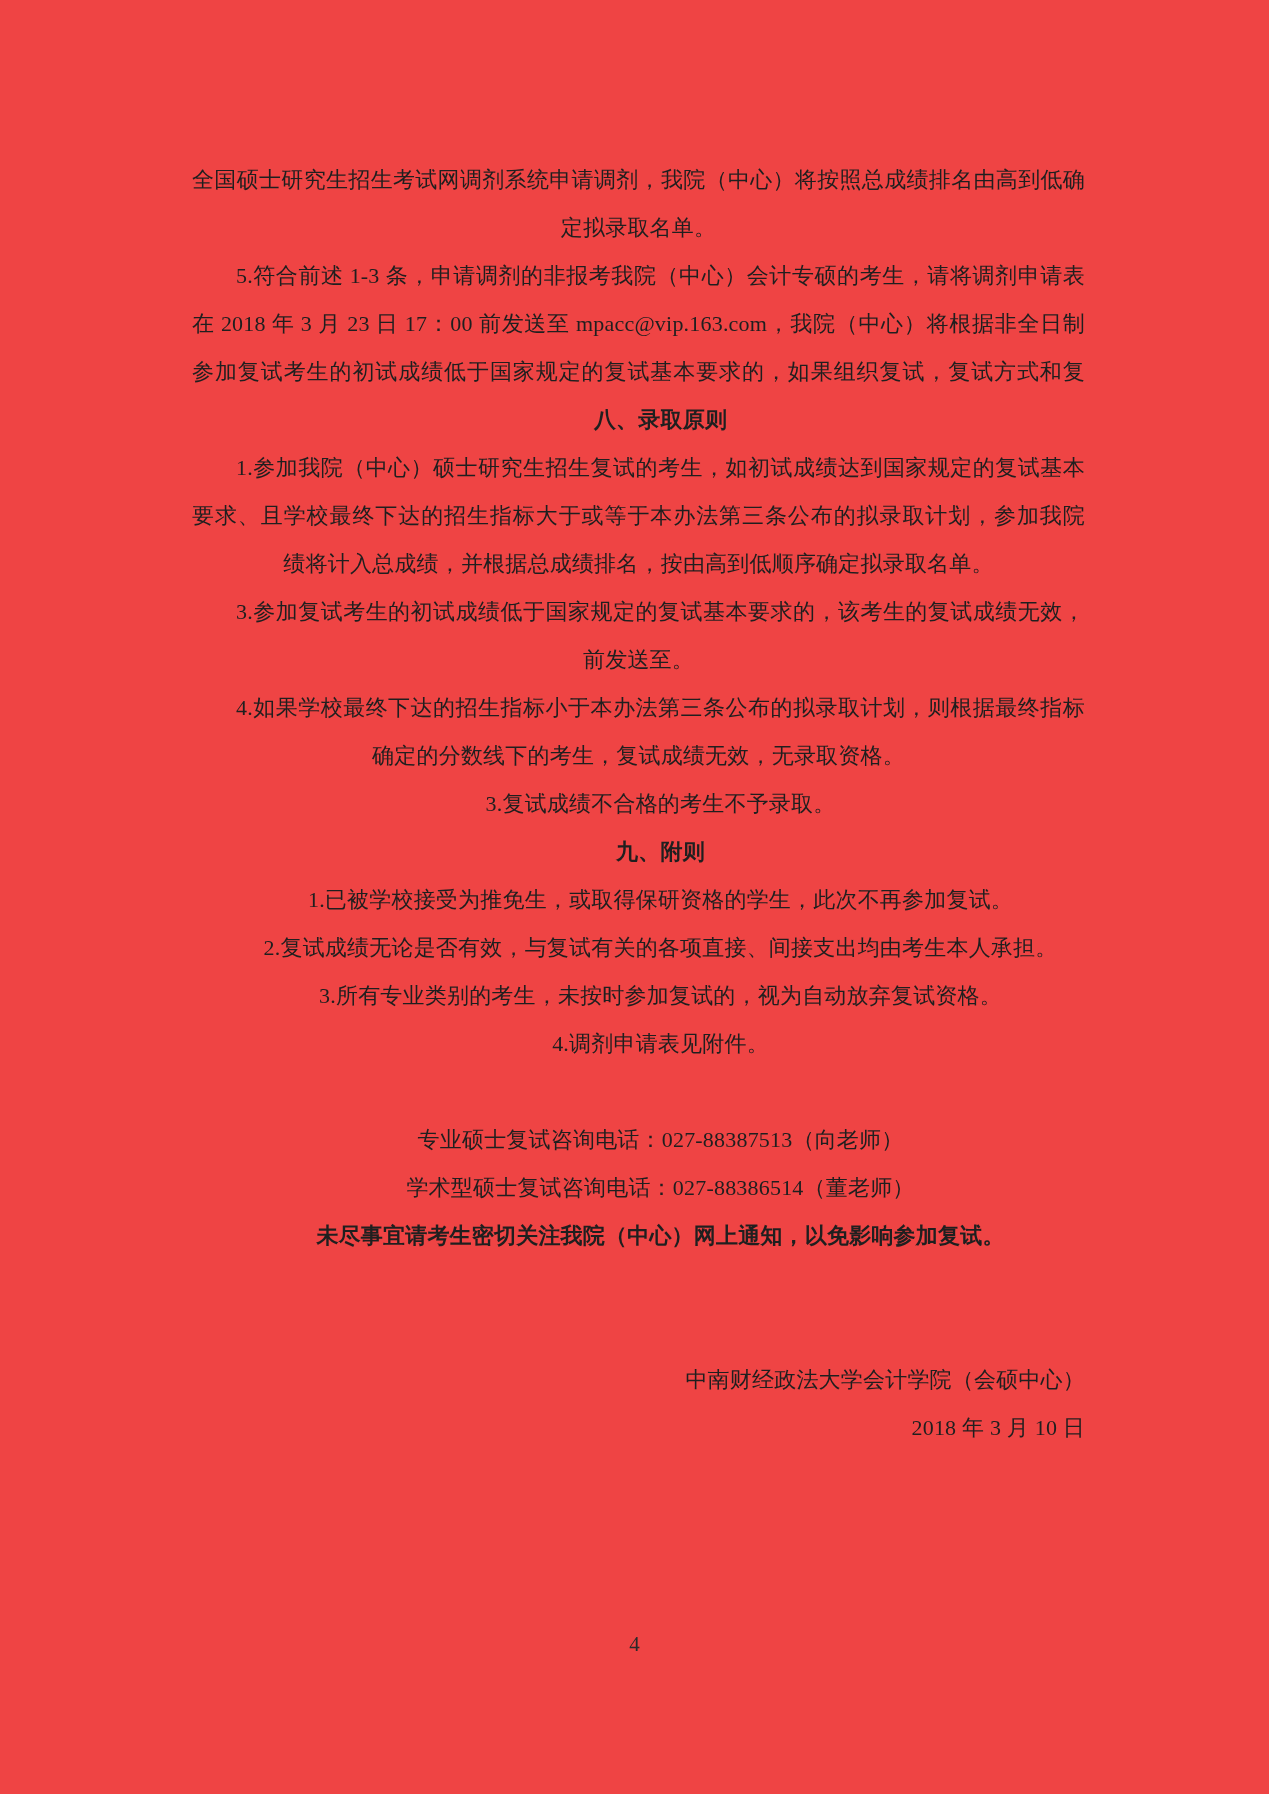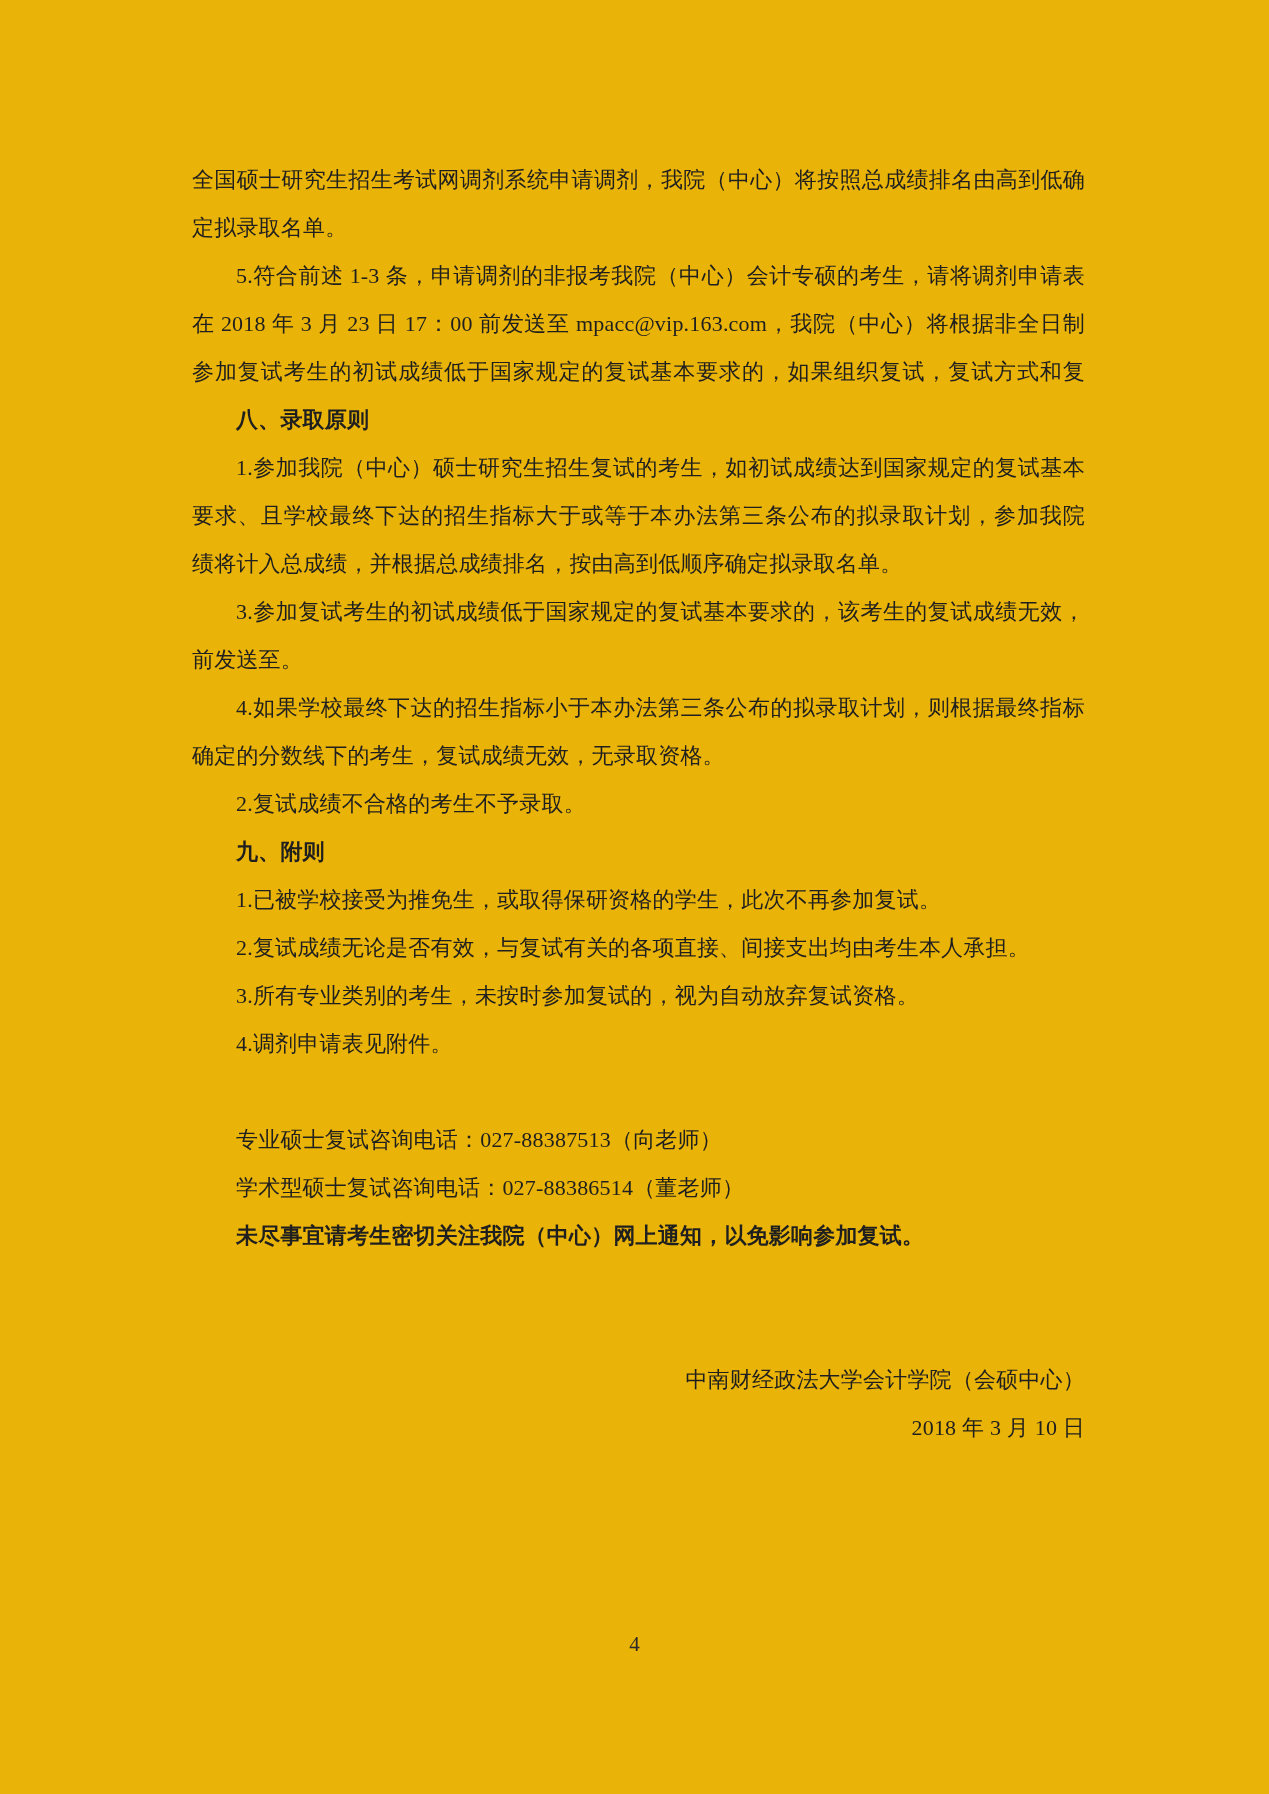--- a/index.html
+++ b/index.html
@@ -21,21 +21,21 @@
     position: absolute;
     left: 192px;
     top: 156px;
     width: 893px;
   }
   .line {
     height: 48px;
     line-height: 48px;
     font-size: 22px;
     letter-spacing: 0.2px;
-    text-align: left;
+    text-align: center;
     white-space: nowrap;
   }
   .line.stretch {
     white-space: normal;
     text-align: justify;
     text-align-last: justify;
   }
   .line.indent { padding-left: 44px; }
   .line.indent.stretch { padding-left: 44px; box-sizing: border-box; width: 893px; }
   .line.bold { font-weight: 700; }
@@ -52,36 +52,36 @@
     width: 100%;
     text-align: center;
     font-size: 21px;
     line-height: 28px;
     color: #2a2a2a;
   }
 </style>
 </head>
 <body>
 
-<div class="page" style="background: #eab308; color: rgb(31, 31, 31); font-family: Liberation Serif, serif;">
+<div class="page" style="background: #ef4444; color: rgb(31, 31, 31); font-family: Liberation Serif, serif;">
   <div class="doc-body" id="doc-body">
       <div class="line stretch">全国硕士研究生招生考试网调剂系统申请调剂，我院（中心）将按照总成绩排名由高到低确</div>
       <div class="line">定拟录取名单。</div>
       <div class="line indent stretch">5.符合前述 1-3 条，申请调剂的非报考我院（中心）会计专硕的考生，请将调剂申请表</div>
       <div class="line stretch">在 2018 年 3 月 23 日 17：00 前发送至 mpacc@vip.163.com，我院（中心）将根据非全日制</div>
       <div class="line stretch">参加复试考生的初试成绩低于国家规定的复试基本要求的，如果组织复试，复试方式和复</div>
       <div class="line indent bold">八、录取原则</div>
       <div class="line indent stretch">1.参加我院（中心）硕士研究生招生复试的考生，如初试成绩达到国家规定的复试基本</div>
       <div class="line stretch">要求、且学校最终下达的招生指标大于或等于本办法第三条公布的拟录取计划，参加我院</div>
       <div class="line">绩将计入总成绩，并根据总成绩排名，按由高到低顺序确定拟录取名单。</div>
       <div class="line indent stretch">3.参加复试考生的初试成绩低于国家规定的复试基本要求的，该考生的复试成绩无效，</div>
       <div class="line">前发送至。</div>
       <div class="line indent stretch">4.如果学校最终下达的招生指标小于本办法第三条公布的拟录取计划，则根据最终指标</div>
       <div class="line">确定的分数线下的考生，复试成绩无效，无录取资格。</div>
-      <div class="line indent">2.复试成绩不合格的考生不予录取。</div>
+      <div class="line indent">3.复试成绩不合格的考生不予录取。</div>
       <div class="line indent bold">九、附则</div>
       <div class="line indent">1.已被学校接受为推免生，或取得保研资格的学生，此次不再参加复试。</div>
       <div class="line indent">2.复试成绩无论是否有效，与复试有关的各项直接、间接支出均由考生本人承担。</div>
       <div class="line indent">3.所有专业类别的考生，未按时参加复试的，视为自动放弃复试资格。</div>
       <div class="line indent">4.调剂申请表见附件。</div>
       <div class="line blank"></div>
       <div class="line indent">专业硕士复试咨询电话：027-88387513（向老师）</div>
       <div class="line indent">学术型硕士复试咨询电话：027-88386514（董老师）</div>
       <div class="line indent bold">未尽事宜请考生密切关注我院（中心）网上通知，以免影响参加复试。</div>
       <div class="line blank"></div>

